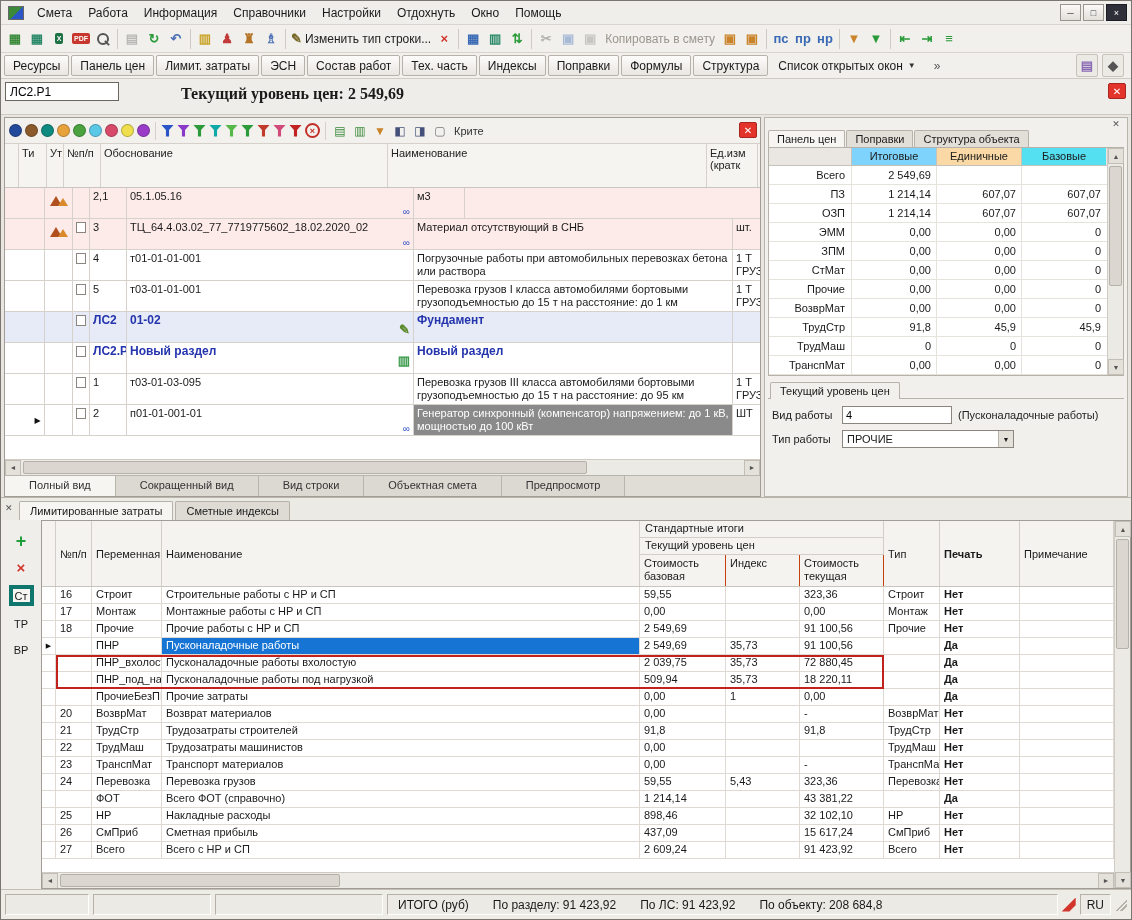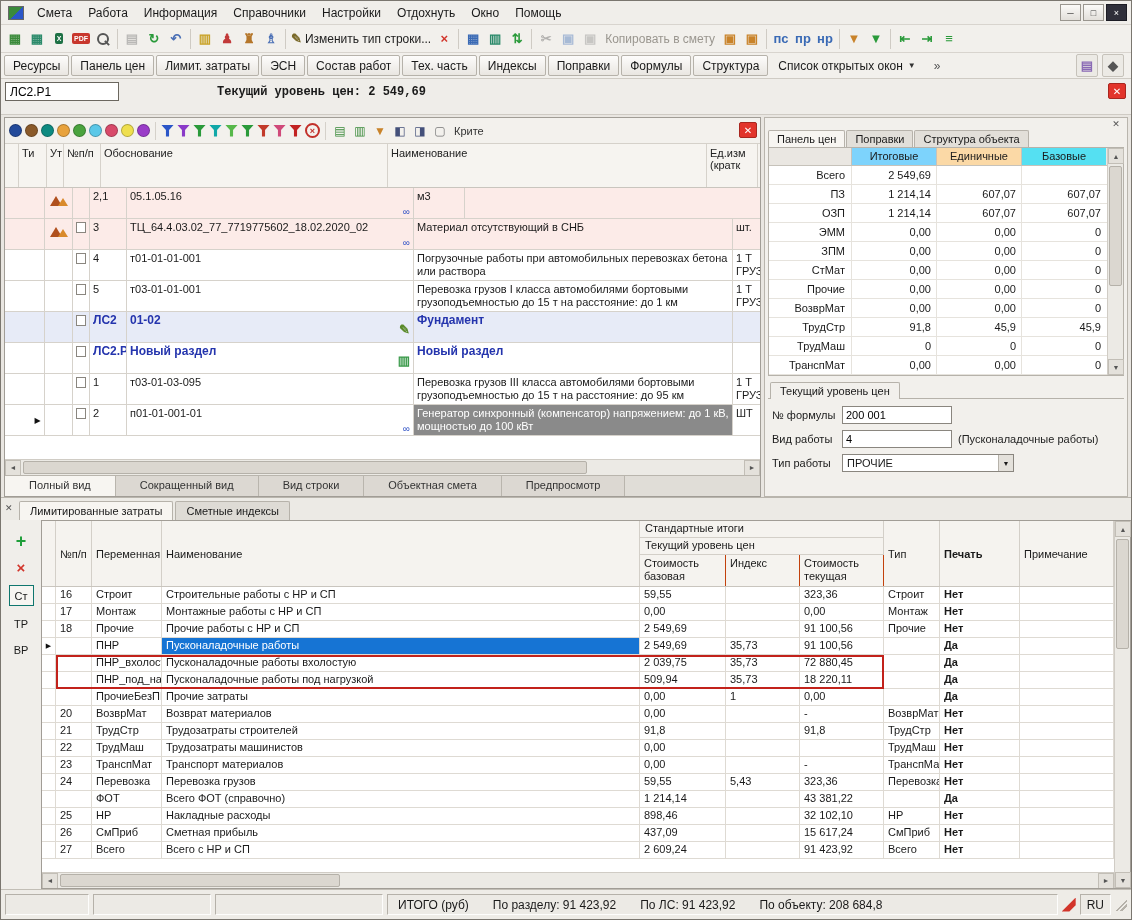--- a/index.html
+++ b/index.html
@@ -33,21 +33,21 @@
 .nav-tab{height:21px;display:flex;align-items:center;padding:0 8px;border:1px solid #b6b2aa;background:linear-gradient(#fdfcfb,#e9e6e1);border-radius:2px;flex:none;}
 .nav-windows{height:21px;display:flex;align-items:center;padding:0 8px;flex:none;}
 .nav-caret{font-size:8px;margin-left:5px;color:#333;}
 .nav-overflow{margin-left:8px;color:#555;flex:none;}
 .nav-right{margin-left:auto;display:flex;gap:4px;padding-right:4px;}
 .nav-right .tb-btn{border:1px solid #c6c2ba;background:#eceae5;}
 
 
 .doc-header{height:36px;flex:none;background:#efede9;border-bottom:1px solid #cfcbc4;display:flex;align-items:flex-start;padding:3px 4px;position:relative;}
 .selector-input{width:114px;height:19px;border:1px solid #6b675f;background:#fff;font-family:"Liberation Sans",sans-serif;font-size:12px;padding:0 4px;flex:none;}
-.current-level{margin-left:98px;margin-top:3px;font-family:Liberation Mono, monospace;font-weight:bold;font-size:12px;color:#1a1a1a;}
+.current-level{margin-left:62px;margin-top:3px;font-family:Liberation Serif, serif;font-weight:bold;font-size:16px;color:#1a1a1a;}
 .red-close{width:18px;height:16px;background:#e2342b;color:#fff;display:flex;align-items:center;justify-content:center;font-size:10px;border:1px solid #a8261f;border-radius:2px;}
 .doc-header .red-close{position:absolute;right:5px;top:4px;}
 
 
 .main{height:382px;flex:none;display:flex;gap:3px;padding:2px 3px 0 3px;background:#e9e6e1;align-items:stretch;}
 .grid-wrap{width:757px;flex:none;display:flex;flex-direction:column;border:1px solid #a19d96;background:#fff;}
 .grid-toolbar{height:26px;flex:none;display:flex;align-items:center;gap:3px;padding:0 4px;background:#f3f1ed;border-bottom:1px solid #d5d1ca;position:relative;}
 .circle{width:13px;height:13px;border-radius:50%;flex:none;border:1px solid rgba(0,0,0,.25);}
 .funnel{width:13px;height:12px;flex:none;clip-path:polygon(0 0,100% 0,62% 45%,62% 100%,38% 100%,38% 45%);}
 .cancel-filter{width:15px;height:15px;border-radius:50%;border:2px solid #c2302a;color:#c2302a;font-size:9px;font-weight:bold;display:flex;align-items:center;justify-content:center;flex:none;}
@@ -125,21 +125,21 @@
 
 .bottom-panel{height:392px;flex:none;display:flex;flex-direction:column;background:#f0eeea;border-top:1px solid #b9b5ad;}
 .bp-tabrow{height:22px;flex:none;display:flex;align-items:flex-end;padding-left:18px;position:relative;background:#eceae5;}
 .bp-close{position:absolute;left:4px;top:5px;font-size:9px;color:#555;}
 .bp-tab{padding:3px 10px;border:1px solid #b6b2aa;border-bottom:none;background:#dedbd5;font-size:11px;border-radius:2px 2px 0 0;margin-right:2px;white-space:nowrap;}
 .bp-tab.active{background:#f7f5f1;}
 .bp-body{flex:1;display:flex;overflow:hidden;}
 .bp-side{width:40px;flex:none;display:flex;flex-direction:column;align-items:center;padding-top:12px;gap:10px;}
 .side-add{color:#1f9e3a;font-size:18px;font-weight:bold;line-height:1;}
 .side-del{color:#d2352b;font-size:15px;font-weight:bold;line-height:1;}
-.side-btn{width:25px;height:21px;border:1px solid #0f766e;background:#f7f5f1;font-size:11px;display:flex;align-items:center;justify-content:center;}
+.side-btn{width:25px;height:21px;border:4px solid #0f766e;background:#f7f5f1;font-size:11px;display:flex;align-items:center;justify-content:center;}
 .side-lbl{font-size:11px;padding:2px 0;}
 .lt-outer{flex:1;display:flex;border:1px solid #a19d96;background:#fff;position:relative;}
 .lt-left{flex:1;display:flex;flex-direction:column;position:relative;overflow:hidden;}
 .lt-head{display:flex;height:66px;flex:none;background:#f5f3ef;border-bottom:1px solid #c9c5be;font-size:11px;}
 .ltc{flex:none;overflow:hidden;white-space:nowrap;}
 .lt-head > .ltc{border-right:1px solid #d3cfc8;padding:2px 4px;display:flex;align-items:center;}
 .lc-ind{width:14px;}
 .lc-num{width:36px;}
 .lc-var{width:70px;}
 .lc-name{width:478px;}
@@ -592,24 +592,20 @@
               <div class="vs-thumb" style="top:2px;height:120px;"></div>
             </div>
           <div class="sb-btn">▼</div>
         </div>
       </div>
 
       <div class="rp-subtab">Текущий уровень цен</div>
 
       <div class="rp-fields">
         <div class="rp-field">
-          <span class="f-label">№ формулы</span>
-          <input class="rp-input" readonly="" value="200 001" style="">
-        </div>
-        <div class="rp-field">
           <span class="f-label">Вид работы</span>
           <input class="rp-input" readonly="" value="4" style="">
           <span class="rp-note">(Пусконаладочные работы)</span>
         </div>
         <div class="rp-field">
           <span class="f-label">Тип работы</span>
           <div class="rp-select">
             <span>ПРОЧИЕ</span>
             <span class="caret">▼</span>
           </div>

